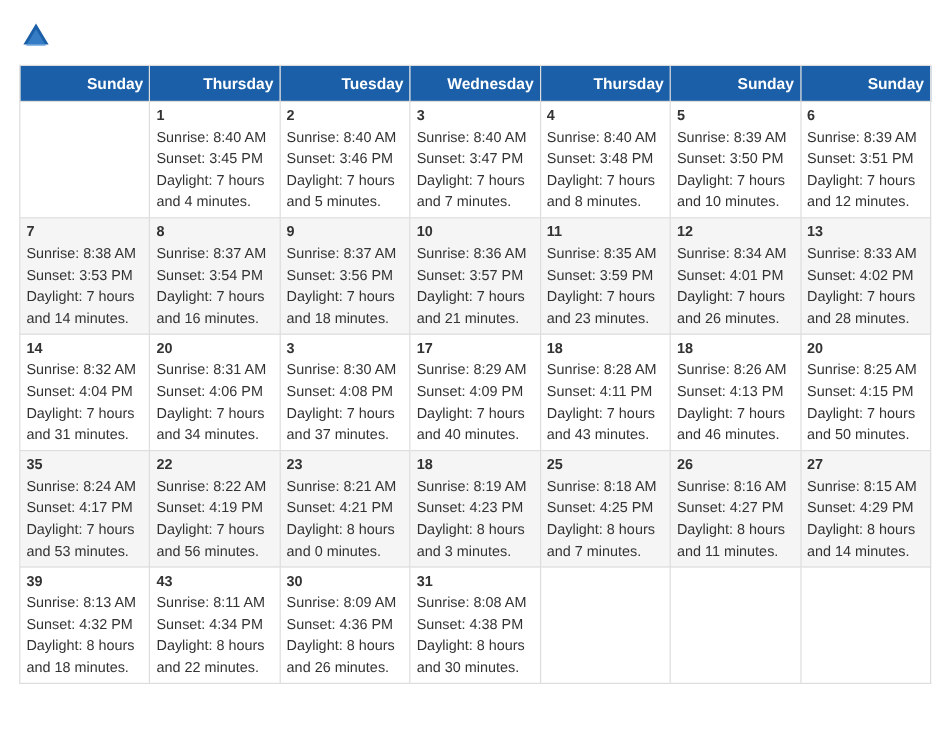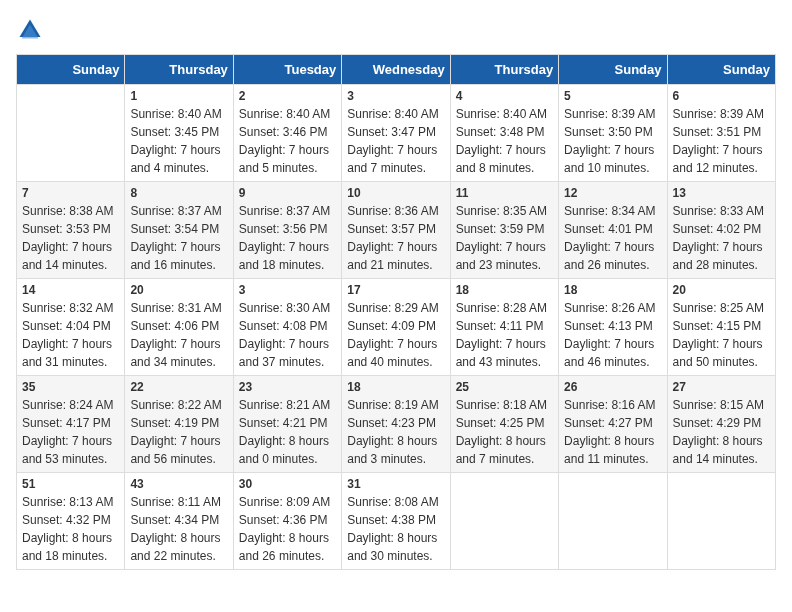--- a/index.html
+++ b/index.html
@@ -231,21 +231,21 @@
           <span class="day-number">26</span>
           <div class="day-info">Sunrise: 8:16 AM<br>Sunset: 4:27 PM<br>Daylight: 8 hours and 11 minutes.</div>
         </td>
         <td>
           <span class="day-number">27</span>
           <div class="day-info">Sunrise: 8:15 AM<br>Sunset: 4:29 PM<br>Daylight: 8 hours and 14 minutes.</div>
         </td>
       </tr>
       <tr>
         <td>
-          <span class="day-number">51</span>
+          <span class="day-number">39</span>
           <div class="day-info">Sunrise: 8:13 AM<br>Sunset: 4:32 PM<br>Daylight: 8 hours and 18 minutes.</div>
         </td>
         <td>
           <span class="day-number">43</span>
           <div class="day-info">Sunrise: 8:11 AM<br>Sunset: 4:34 PM<br>Daylight: 8 hours and 22 minutes.</div>
         </td>
         <td>
           <span class="day-number">30</span>
           <div class="day-info">Sunrise: 8:09 AM<br>Sunset: 4:36 PM<br>Daylight: 8 hours and 26 minutes.</div>
         </td>

